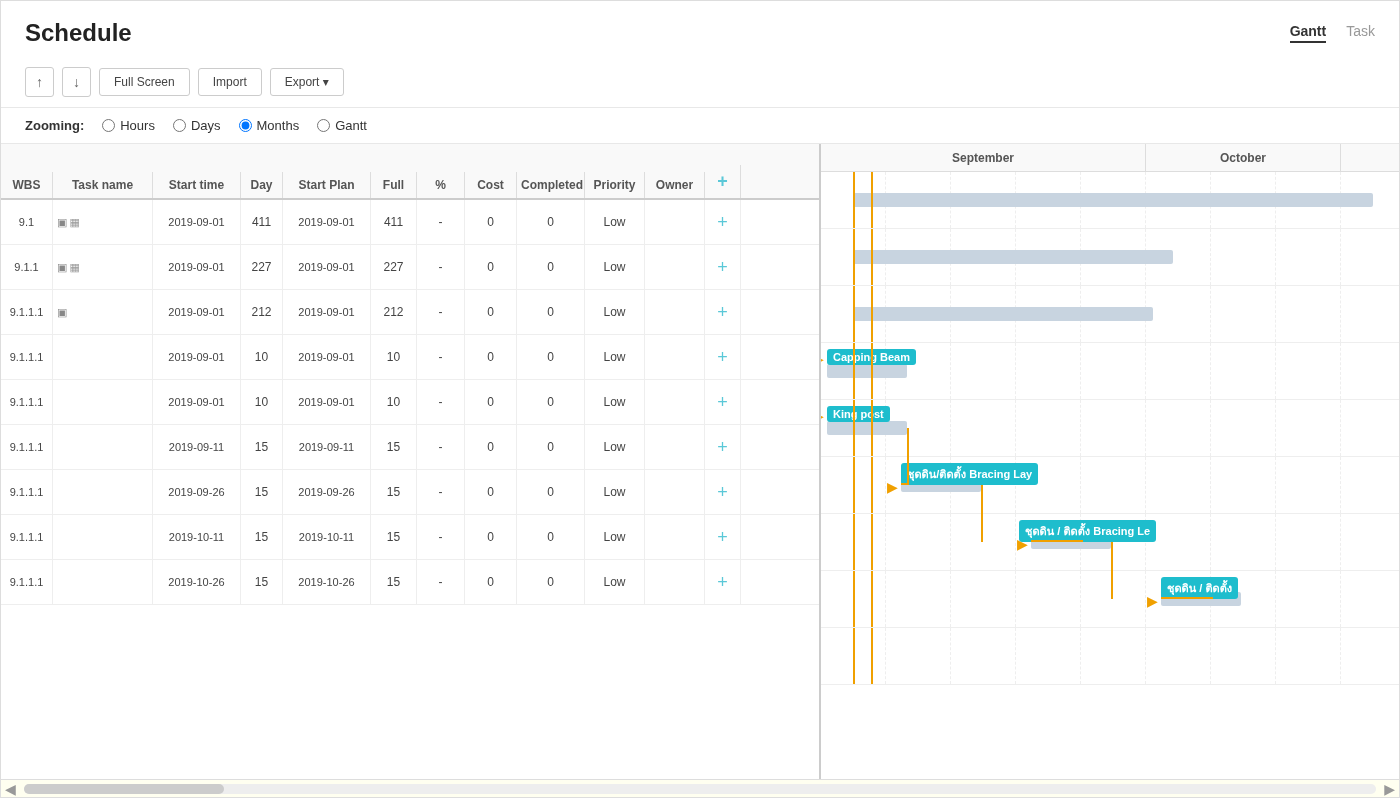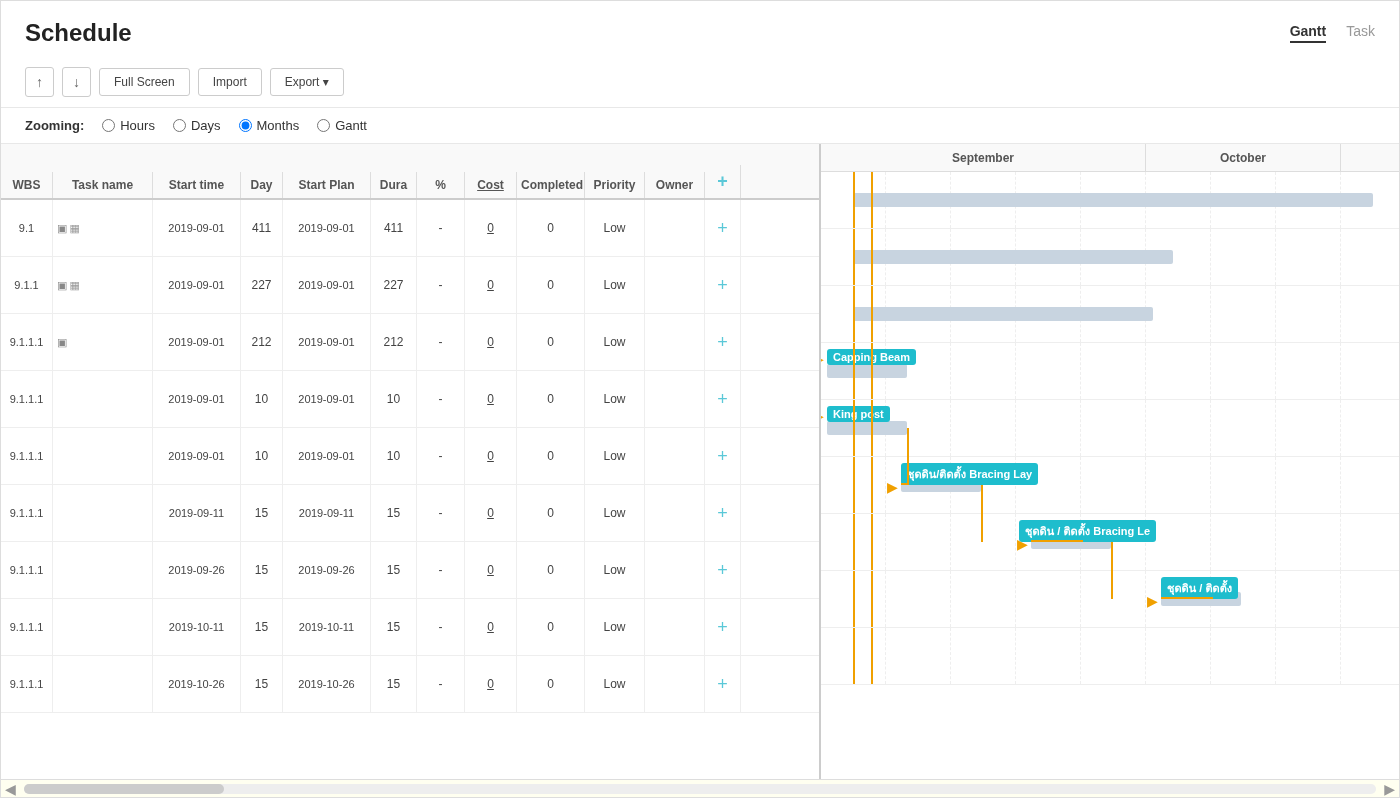--- a/index.html
+++ b/index.html
@@ -29,28 +29,28 @@
     .task-table-header { display: flex; background: #f9f9f9; border-bottom: 2px solid #ccc; height: 56px; align-items: flex-end; }
     .task-table-header .col { padding: 6px 4px; font-size: 12px; font-weight: 600; color: #555; border-right: 1px solid #ddd; text-align: center; white-space: nowrap; overflow: hidden; }
 
     .col-wbs { width: 52px; min-width: 52px; }
     .col-taskname { width: 100px; min-width: 100px; }
     .col-starttime { width: 88px; min-width: 88px; }
     .col-day { width: 42px; min-width: 42px; }
     .col-startplan { width: 88px; min-width: 88px; }
     .col-dura { width: 46px; min-width: 46px; }
     .col-percent { width: 48px; min-width: 48px; }
-    .col-cost { width: 52px; min-width: 52px; text-decoration: underline; }
+    .col-cost { width: 52px; min-width: 52px; }
     .col-completed { width: 68px; min-width: 68px; }
     .col-priority { width: 60px; min-width: 60px; }
     .col-owner { width: 60px; min-width: 60px; }
     .col-add { width: 36px; min-width: 36px; }
 
     .task-rows { overflow-y: auto; flex: 1; }
-    .task-row { display: flex; align-items: center; height: 57px; border-bottom: 1px solid #eee; background: #fff; }
+    .task-row { display: flex; align-items: center; height: 45px; border-bottom: 1px solid #eee; background: #fff; }
     .task-row .col { padding: 4px 4px; font-size: 12px; color: #444; border-right: 1px solid #eee; text-align: center; white-space: nowrap; overflow: hidden; height: 100%; display: flex; align-items: center; justify-content: center; }
 
     
     .gantt-chart { flex: 1; overflow-x: auto; overflow-y: hidden; display: flex; flex-direction: column; }
     .gantt-header { display: flex; flex-direction: column; }
     .gantt-months { display: flex; height: 28px; background: #f9f9f9; border-bottom: 1px solid #ddd; }
     .gantt-month { font-size: 12px; font-weight: 600; color: #555; display: flex; align-items: center; justify-content: center; border-right: 1px solid #ddd; }
     .gantt-weeks { display: flex; height: 28px; background: #f9f9f9; border-bottom: 2px solid #ccc; }
     .gantt-week { width: 65px; min-width: 65px; font-size: 11px; color: #666; display: flex; align-items: center; justify-content: center; border-right: 1px solid #ddd; }
 
@@ -111,21 +111,21 @@
 
   <div class="gantt-container">
 
     <div class="task-table">
       <div class="task-table-header">
         <div class="col col-wbs">WBS</div>
         <div class="col col-taskname">Task name</div>
         <div class="col col-starttime">Start time</div>
         <div class="col col-day">Day</div>
         <div class="col col-startplan">Start Plan</div>
-        <div class="col col-dura">Dura</div>
+        <div class="col col-dura">Full</div>
         <div class="col col-percent">%</div>
         <div class="col col-cost">Cost</div>
         <div class="col col-completed">Completed</div>
         <div class="col col-priority">Priority</div>
         <div class="col col-owner">Owner</div>
         <div class="col col-add" style="color:#5bc8d8; font-size:18px;">+</div>
       </div>
       <div class="task-rows" id="task-rows">
           <div class="task-row">
     <div class="col col-wbs">

